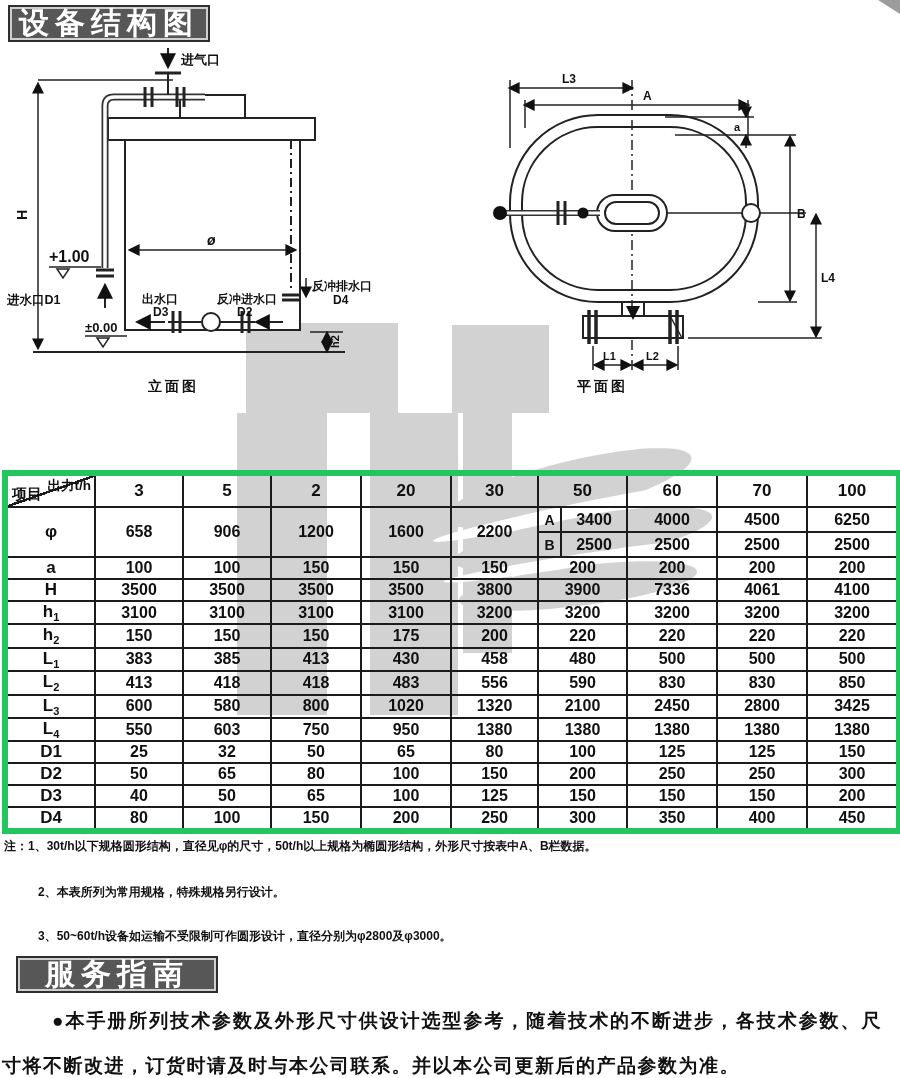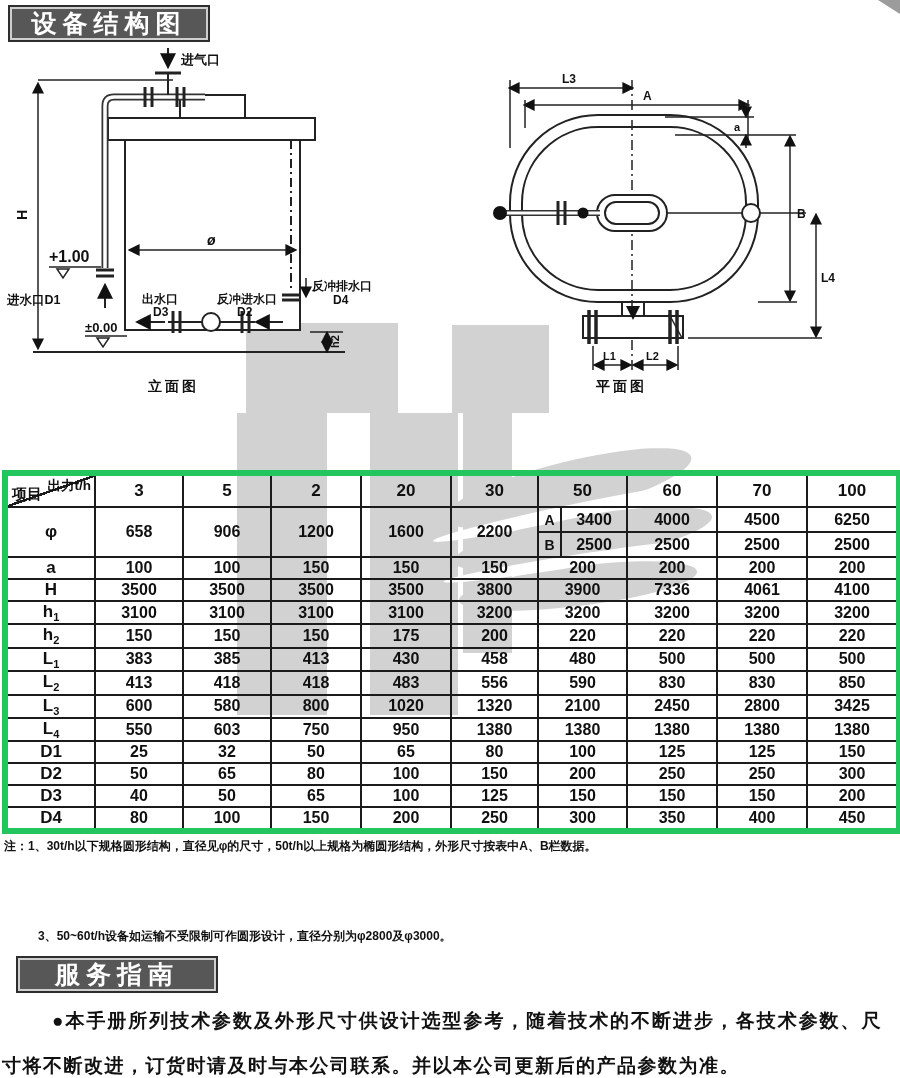--- a/index.html
+++ b/index.html
@@ -5,21 +5,21 @@
   html,body{margin:0;padding:0;background:#fff;}
   #page{position:relative;width:900px;height:1078px;background:#fff;overflow:hidden;
         font-family:"Liberation Sans","DejaVu Sans",sans-serif;color:#111;}
   .abs{position:absolute;}
   
   .wm{position:absolute;background:#d2d2d2;z-index:0;}
   .wm.white{background:#fff;}
   
   .sechdr{position:absolute;left:8px;width:198px;height:33px;background:#575757;
           border:2px solid #2e2e2e;box-shadow:inset 0 0 0 2px #cfcfcf;
-          color:#fff;font-weight:bold;font-size:25px;letter-spacing:6px;
+          color:#fff;font-weight:bold;font-size:30px;letter-spacing:6px;
           display:flex;align-items:center;justify-content:center;z-index:2;}
   .caption{position:absolute;font-weight:bold;font-size:14px;letter-spacing:3px;z-index:2;}
   svg{z-index:1;}
   
   #dims-table{position:absolute;left:2px;top:470px;z-index:1;border-collapse:collapse;
               table-layout:fixed;width:894px;border:6px solid #22c55e;}
   #dims-table th,#dims-table td{border:2px solid #1b1b1b;text-align:center;padding:0;
               background:transparent;font-weight:bold;color:#101010;overflow:hidden;}
   #dims-table tr.hrow{height:34px;}
   #dims-table tr.phirow{height:25px;}
@@ -187,21 +187,21 @@
       </g>
     </g>
     <text x="112" y="35" font-size="12">L3</text>
     <text x="193" y="52" font-size="12">A</text>
     <text x="284" y="83" font-size="11">a</text>
     <text x="347" y="170" font-size="12">B</text>
     <text x="371" y="234" font-size="12">L4</text>
     <text x="153" y="312" font-size="11">L1</text>
     <text x="196" y="312" font-size="11">L2</text>
   </svg>
-  <div class="caption" style="left:596px;top:378px;">平面图</div>
+  <div class="caption" style="left:577px;top:378px;">平面图</div>
 
   <table id="dims-table">
       <colgroup>
         <col style="width: 90px;">
         <col style="width: 88px;">
         <col style="width: 88px;">
         <col style="width: 90px;">
         <col style="width: 90px;">
         <col style="width: 87px;">
         <col style="width: 23px;">
@@ -389,19 +389,20 @@
           <td class="val">350</td>
           <td class="val">400</td>
           <td class="val">450</td>
         </tr>
       </tbody>
     </table>
 
   <div class="note" style="left:4px;top:838px;">
     <span>注：</span><span>1、30t/h以下规格圆形结构，直径见φ的尺寸，50t/h以上规格为椭圆形结构，外形尺寸按表中A、B栏数据。</span>
   </div>
+  <div class="note" style="left:38px;top:884px;">2、本表所列为常用规格，特殊规格另行设计。</div>
   <div class="note" style="left:38px;top:928px;">3、50~60t/h设备如运输不受限制可作圆形设计，直径分别为φ2800及φ3000。</div>
 
   <div class="service-text">
     <span>●</span><span>本手册所列技术参数及外形尺寸供设计选型参考，随着技术的不断进步，各技术参数、尺寸将不断改进，订货时请及时与本公司联系。并以本公司更新后的产品参数为准。</span>
   </div>
 
 </div>
 
 </body></html>

